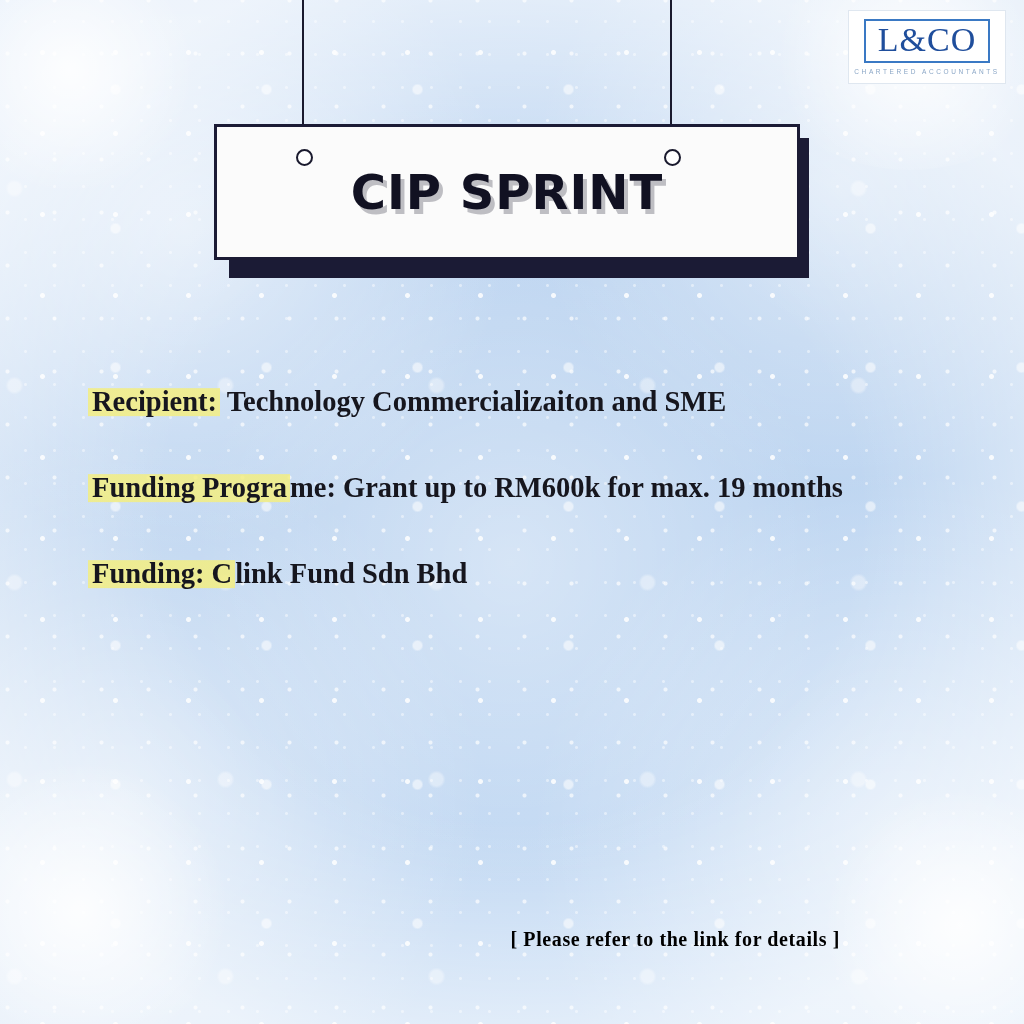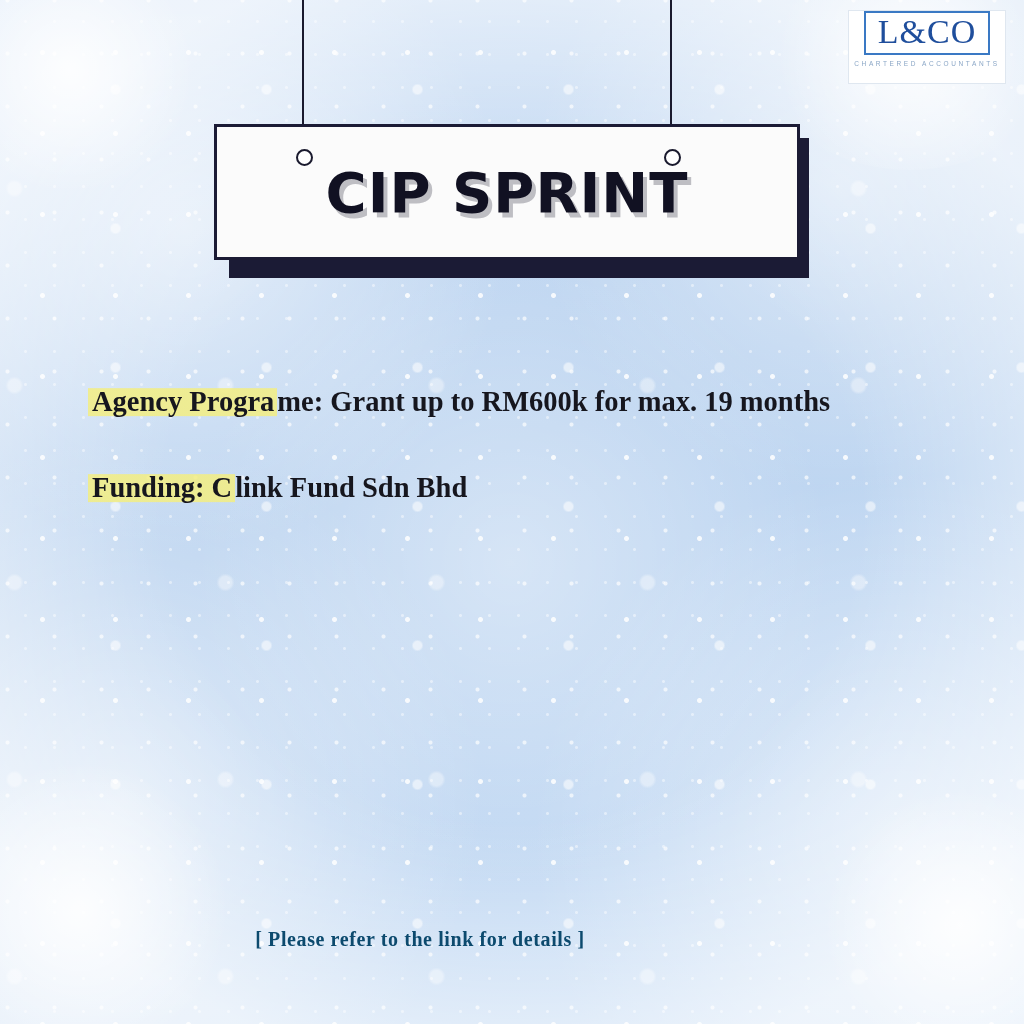--- a/index.html
+++ b/index.html
@@ -79,20 +79,21 @@
     position: absolute;
     top: 10px;
     right: 18px;
     width: 156px;
     height: 72px;
     background: #ffffff;
     border: 1px solid #dfe7f0;
     display: flex;
     flex-direction: column;
     align-items: center;
+    justify-content: center;
   }
   .logo-mark {
     font-family: "Liberation Serif", serif;
     font-size: 34px;
     line-height: 1;
     letter-spacing: 1px;
     color: #1f4e9c;
     border: 2px solid #3a79c4;
     padding: 2px 12px 4px 12px;
   }
@@ -150,21 +151,21 @@
     background: #fbfbfb;
     border: 3px solid #1b1b35;
     display: flex;
     align-items: center;
     justify-content: center;
     z-index: 3;
   }
   .sign-title {
     font-family: "DejaVu Sans", sans-serif;
     font-weight: 700;
-    font-size: 56px;
+    font-size: 48px;
     letter-spacing: 1px;
     color: #111122;
     text-shadow: 4px 5px 0 rgba(140,140,150,0.55);
   }
 
   
   .details {
     position: absolute;
     left: 88px;
     top: 386px;
@@ -184,26 +185,26 @@
     box-decoration-break: clone;
     -webkit-box-decoration-break: clone;
   }
 
   
   .footer {
     position: absolute;
     left: 0;
     top: 928px;
     width: 840px;
-    text-align: center;
+    text-align: right;
     font-family: "Liberation Serif", serif;
     font-weight: 700;
     font-size: 20px;
     letter-spacing: 0.6px;
-    color: #0c4a6e;
+    color: #000000;
   }
 </style>
 </head>
 <body>
 
 <div id="poster">
 
   <div class="frost-base"></div>
   <div class="snow snow-b"></div>
   <div class="snow snow-a"></div>
@@ -227,23 +228,26 @@
   <div class="ring ring-left"></div>
   <div class="ring ring-right"></div>
 
   <div class="sign-shadow"></div>
   <div class="sign">
     <div class="sign-title">CIP SPRINT</div>
   </div>
 
   <div class="details">
 
-
     <div class="detail-line">
-      <span class="hl">Agency Progra</span><span>me: Grant up to RM600k for max. 19 months</span>
+      <span class="hl">Recipient:</span><span> Technology Commercializaiton and SME</span>
+    </div>
+
+    <div class="detail-line">
+      <span class="hl">Funding Progra</span><span>me: Grant up to RM600k for max. 19 months</span>
     </div>
 
     <div class="detail-line">
       <span class="hl"> Funding: C</span><span>link Fund Sdn Bhd</span>
     </div>
 
   </div>
 
   <div class="footer">[ Please refer to the link for details ]</div>
 

